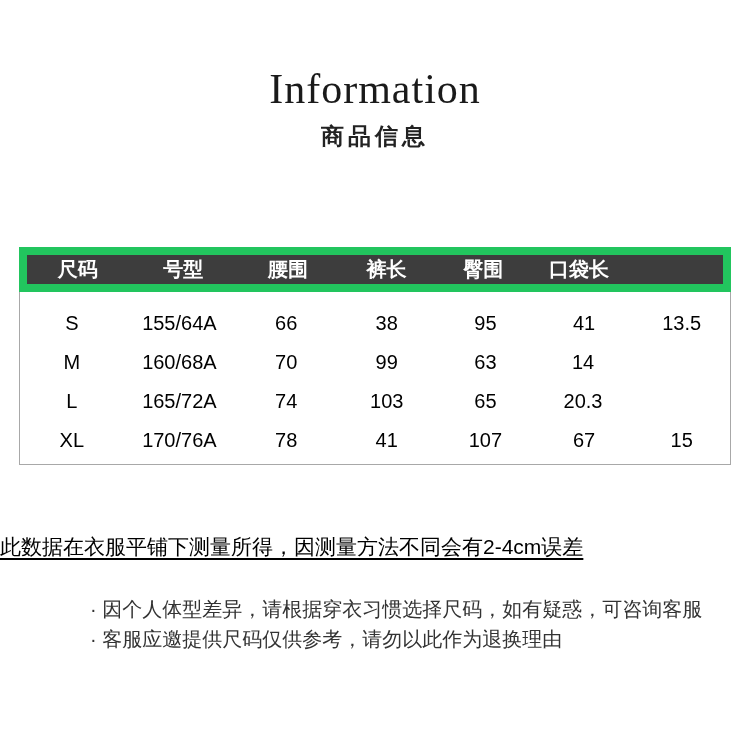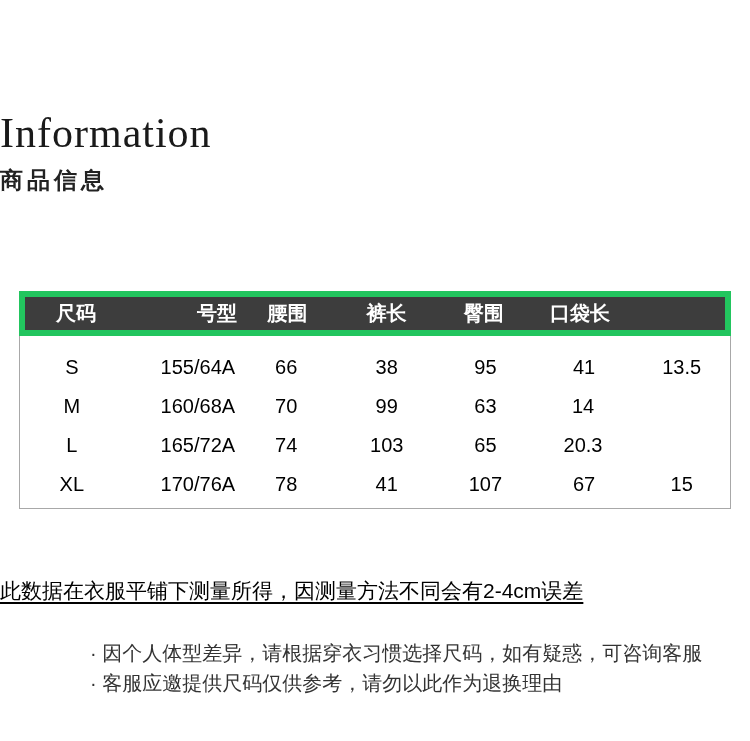--- a/index.html
+++ b/index.html
@@ -7,21 +7,21 @@
   body {
     width: 750px;
     height: 741px;
     overflow: hidden;
     font-family: "Liberation Sans", "DejaVu Sans", sans-serif;
     color: #111;
   }
   .page { width: 750px; height: 741px; position: relative; }
 
   
-  .header-block { padding-top: 108px; }
+  .header-block { padding-top: 64px; text-align: center; }
   .title {
     font-family: "Liberation Serif", "DejaVu Serif", serif;
     font-weight: 400;
     font-size: 42px;
     line-height: 50px;
     letter-spacing: 1px;
     color: #1a1a1a;
   }
   .subtitle {
     margin-top: 6px;
@@ -32,38 +32,38 @@
     font-weight: 700;
   }
 
   
   .size-table { width: 712px; margin: 95px 0 0 19px; }
   .thead {
     display: flex;
     align-items: center;
     height: 45px;
     background: #3d3d3d;
-    border: 6px solid #22c55e;
+    border: 8px solid #22c55e;
   }
   .thead .cell {
     color: #ffffff;
     font-size: 20px;
     font-weight: 700;
   }
   .tbody {
     border: 1px solid #a8a8a8;
     border-top: none;
     padding: 12px 0 4px 0;
     background: #ffffff;
   }
   .trow { display: flex; align-items: center; height: 39px; }
   .trow .cell { font-size: 20px; color: #000; }
   .cell { text-align: center; }
   .c0 { width: 14.6%; }
-  .c1 { width: 15.7%; text-align: right; }
+  .c1 { width: 15.7%; }
   .c2 { width: 14.4%; }
   .c3 { width: 13.9%; }
   .c4 { width: 13.9%; }
   .c5 { width: 13.9%; }
   .c6 { width: 13.6%; }
 
   
   .notice {
     margin-top: 67px;
     text-align: left;

